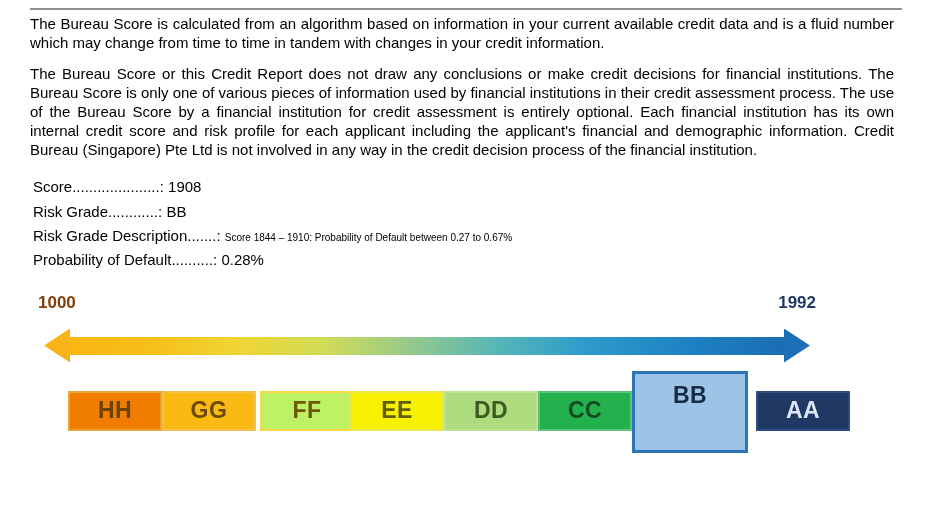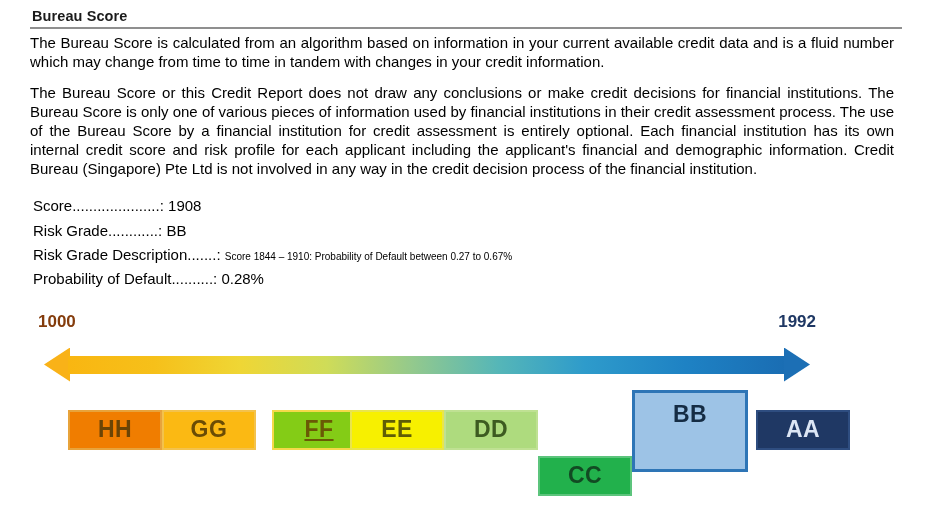--- a/index.html
+++ b/index.html
@@ -138,24 +138,24 @@
     display: flex;
     align-items: center;
     justify-content: center;
     font-size: 23px;
     font-weight: bold;
     letter-spacing: 0.5px;
     border: 2px solid rgba(0,0,0,0.18);
   }
   .grade.hh { left: 28px;  background: #F07D00; border-color: #E8A33B; color: #6b4405; }
   .grade.gg { left: 122px; background: #FBB913; border-color: #F3C24C; color: #6a4c05; }
-  .grade.ff { left: 232px; background: #84cc16; border-color: #F5D94B; color: #6a5a05; text-decoration: underline; }
+  .grade.ff { left: 220px; background: #bef264; border-color: #F5D94B; color: #6a5a05; }
   .grade.ee { left: 310px; background: #F7F000; border-color: #E9E54B; color: #5f5d06; }
   .grade.dd { left: 404px; background: #AEDB7E; border-color: #BFE193; color: #3d5b21; }
-  .grade.cc { left: 498px; background: #22B14C; border-color: #5CC47C; color: #124a23; margin-top: 46px; }
+  .grade.cc { left: 498px; background: #22B14C; border-color: #5CC47C; color: #124a23; }
   .grade.bb {
     left: 592px;
     top: -10px;
     width: 116px;
     height: 82px;
     background: #9DC3E6;
     border: 3px solid #2E75B6;
     color: #152c44;
     align-items: flex-start;
     padding-top: 8px;
@@ -168,21 +168,20 @@
     color: #dce6f5;
     z-index: 1;
     margin-left: 10px;
   }
 </style>
 </head>
 <body>
 
 <div class="page">
 
-  <div class="section-title">Bureau Score</div>
   <div class="rule"></div>
 
   <p class="body-para">The Bureau Score is calculated from an algorithm based on information in your current available credit data and is a fluid number which may change from time to time in tandem with changes in your credit information.</p>
   <p class="body-para">The Bureau Score or this Credit Report does not draw any conclusions or make credit decisions for financial institutions. The Bureau Score is only one of various pieces of information used by financial institutions in their credit assessment process. The use of the Bureau Score by a financial institution for credit assessment is entirely optional. Each financial institution has its own internal credit score and risk profile for each applicant including the applicant's financial and demographic information. Credit Bureau (Singapore) Pte Ltd is not involved in any way in the credit decision process of the financial institution.</p>
 
   <div class="facts">
     <div class="row">
       <span class="label">Score.....................:</span>
       <span class="value">1908</span>
     </div>

